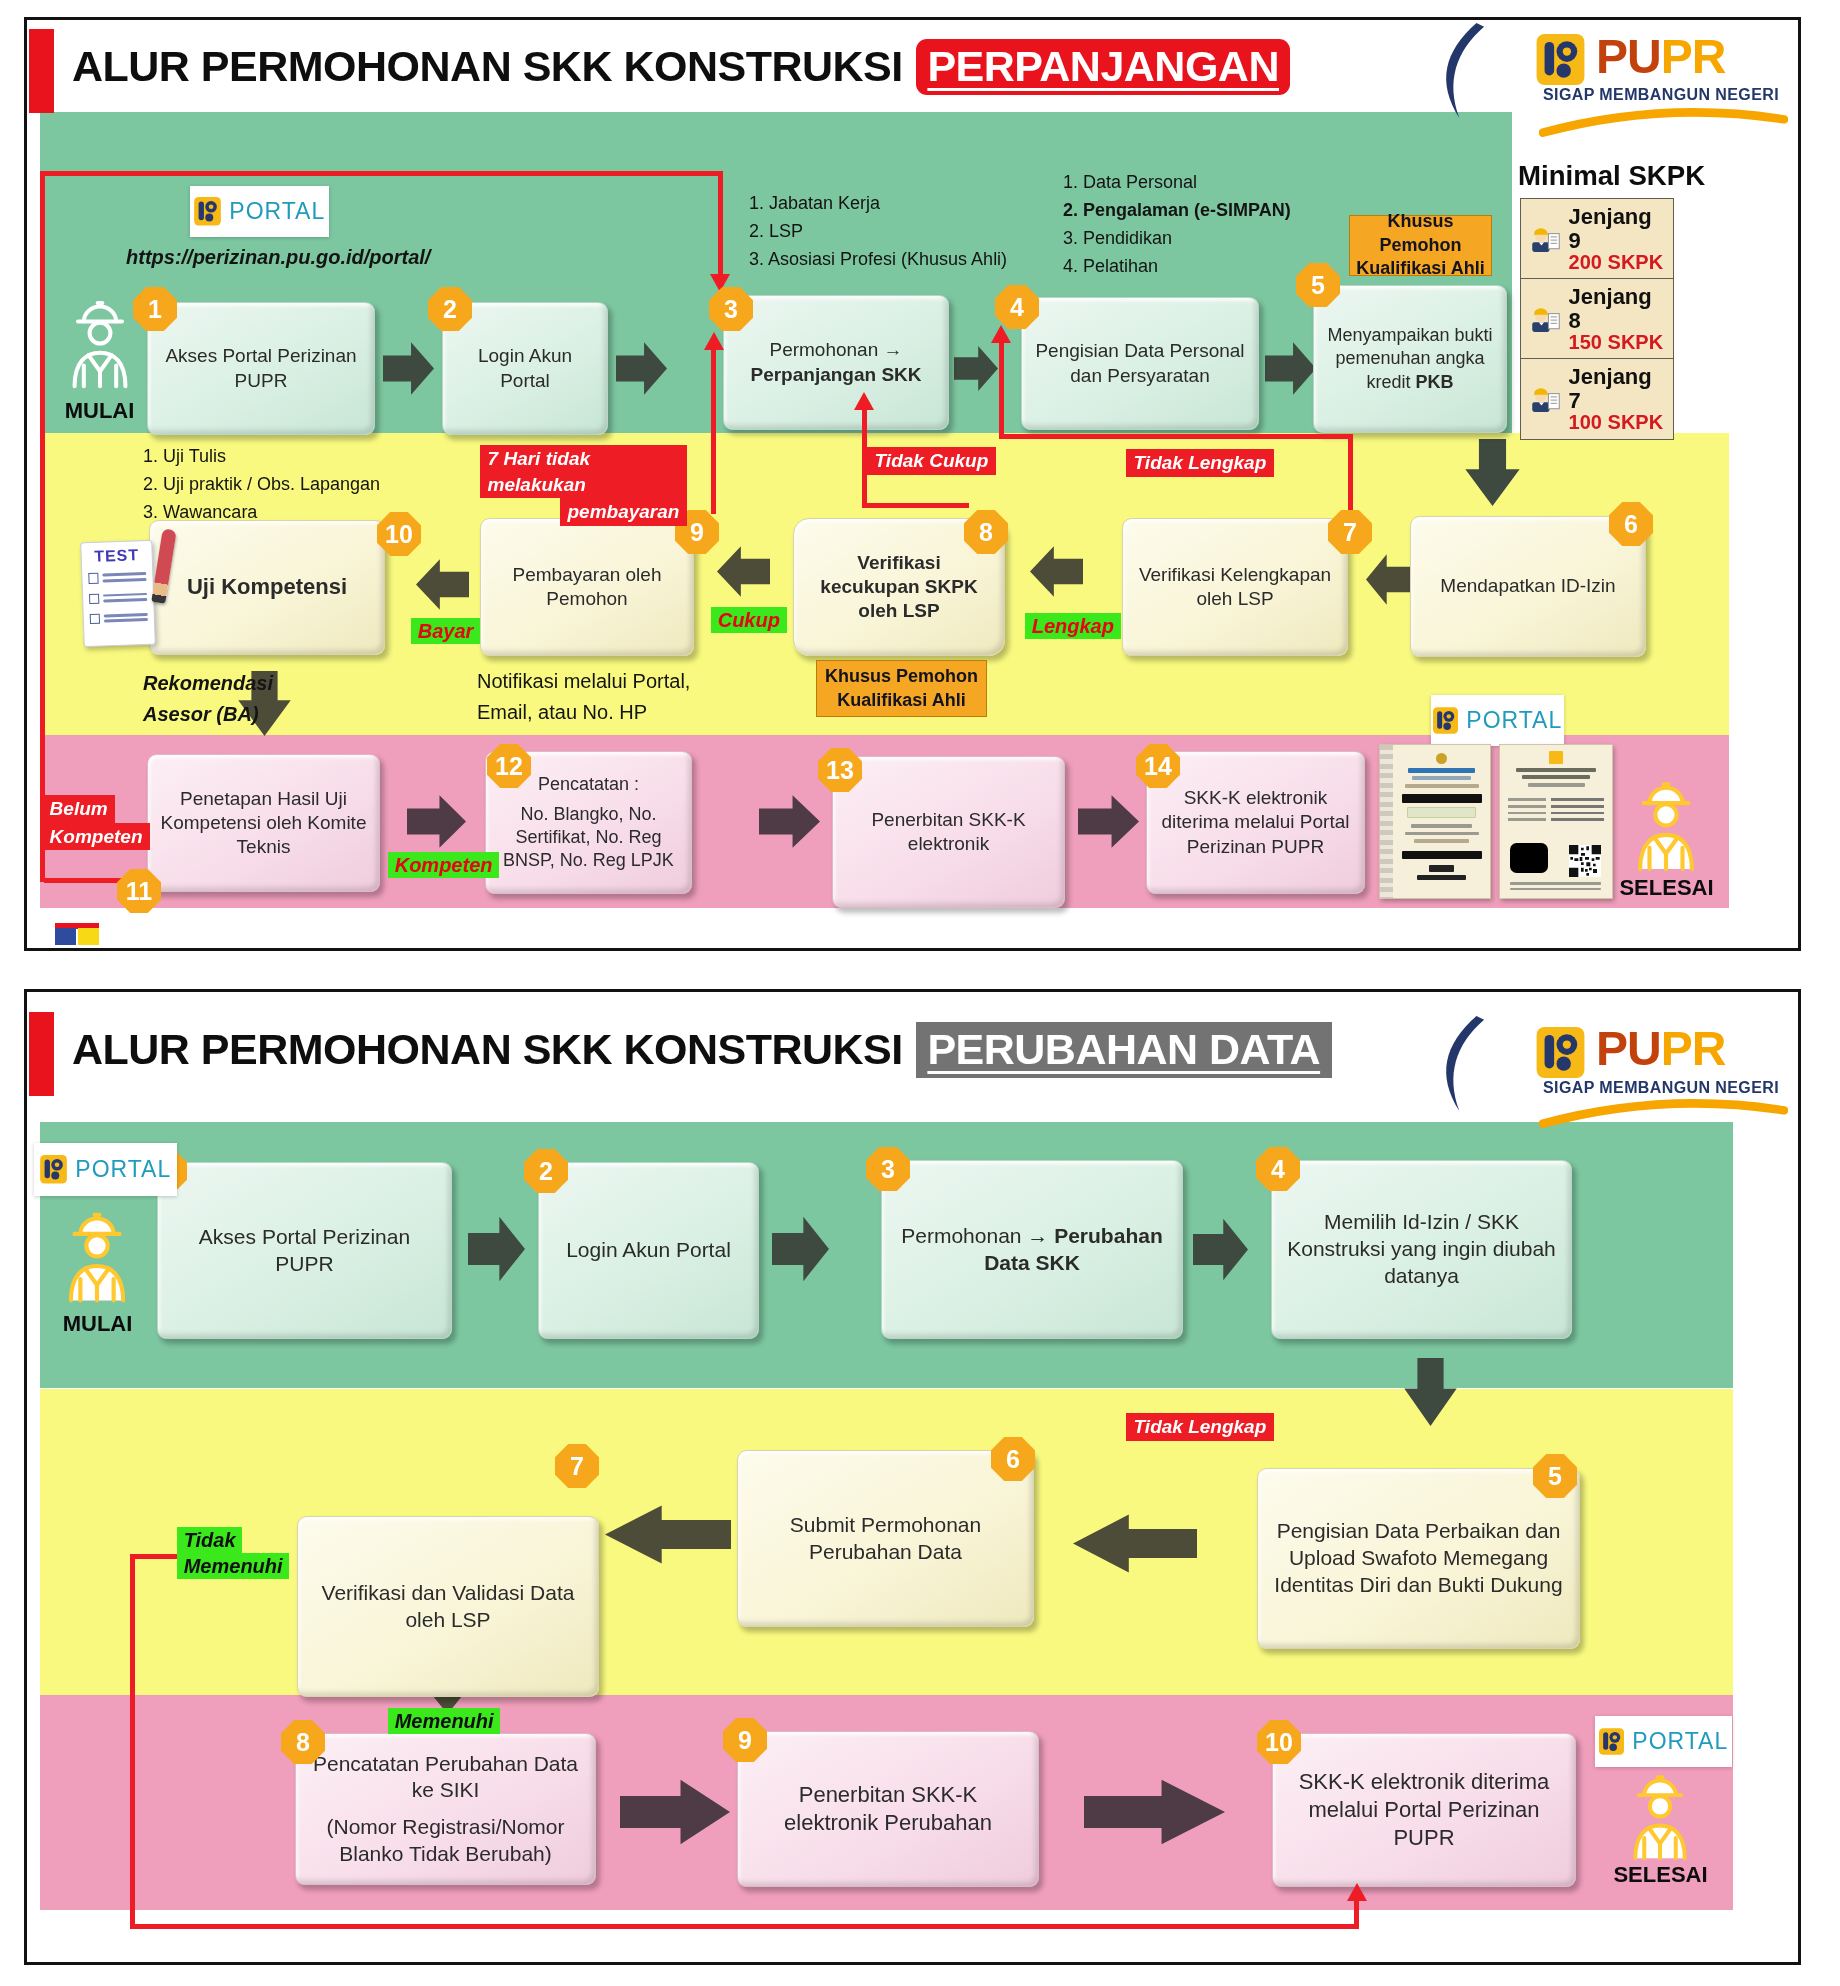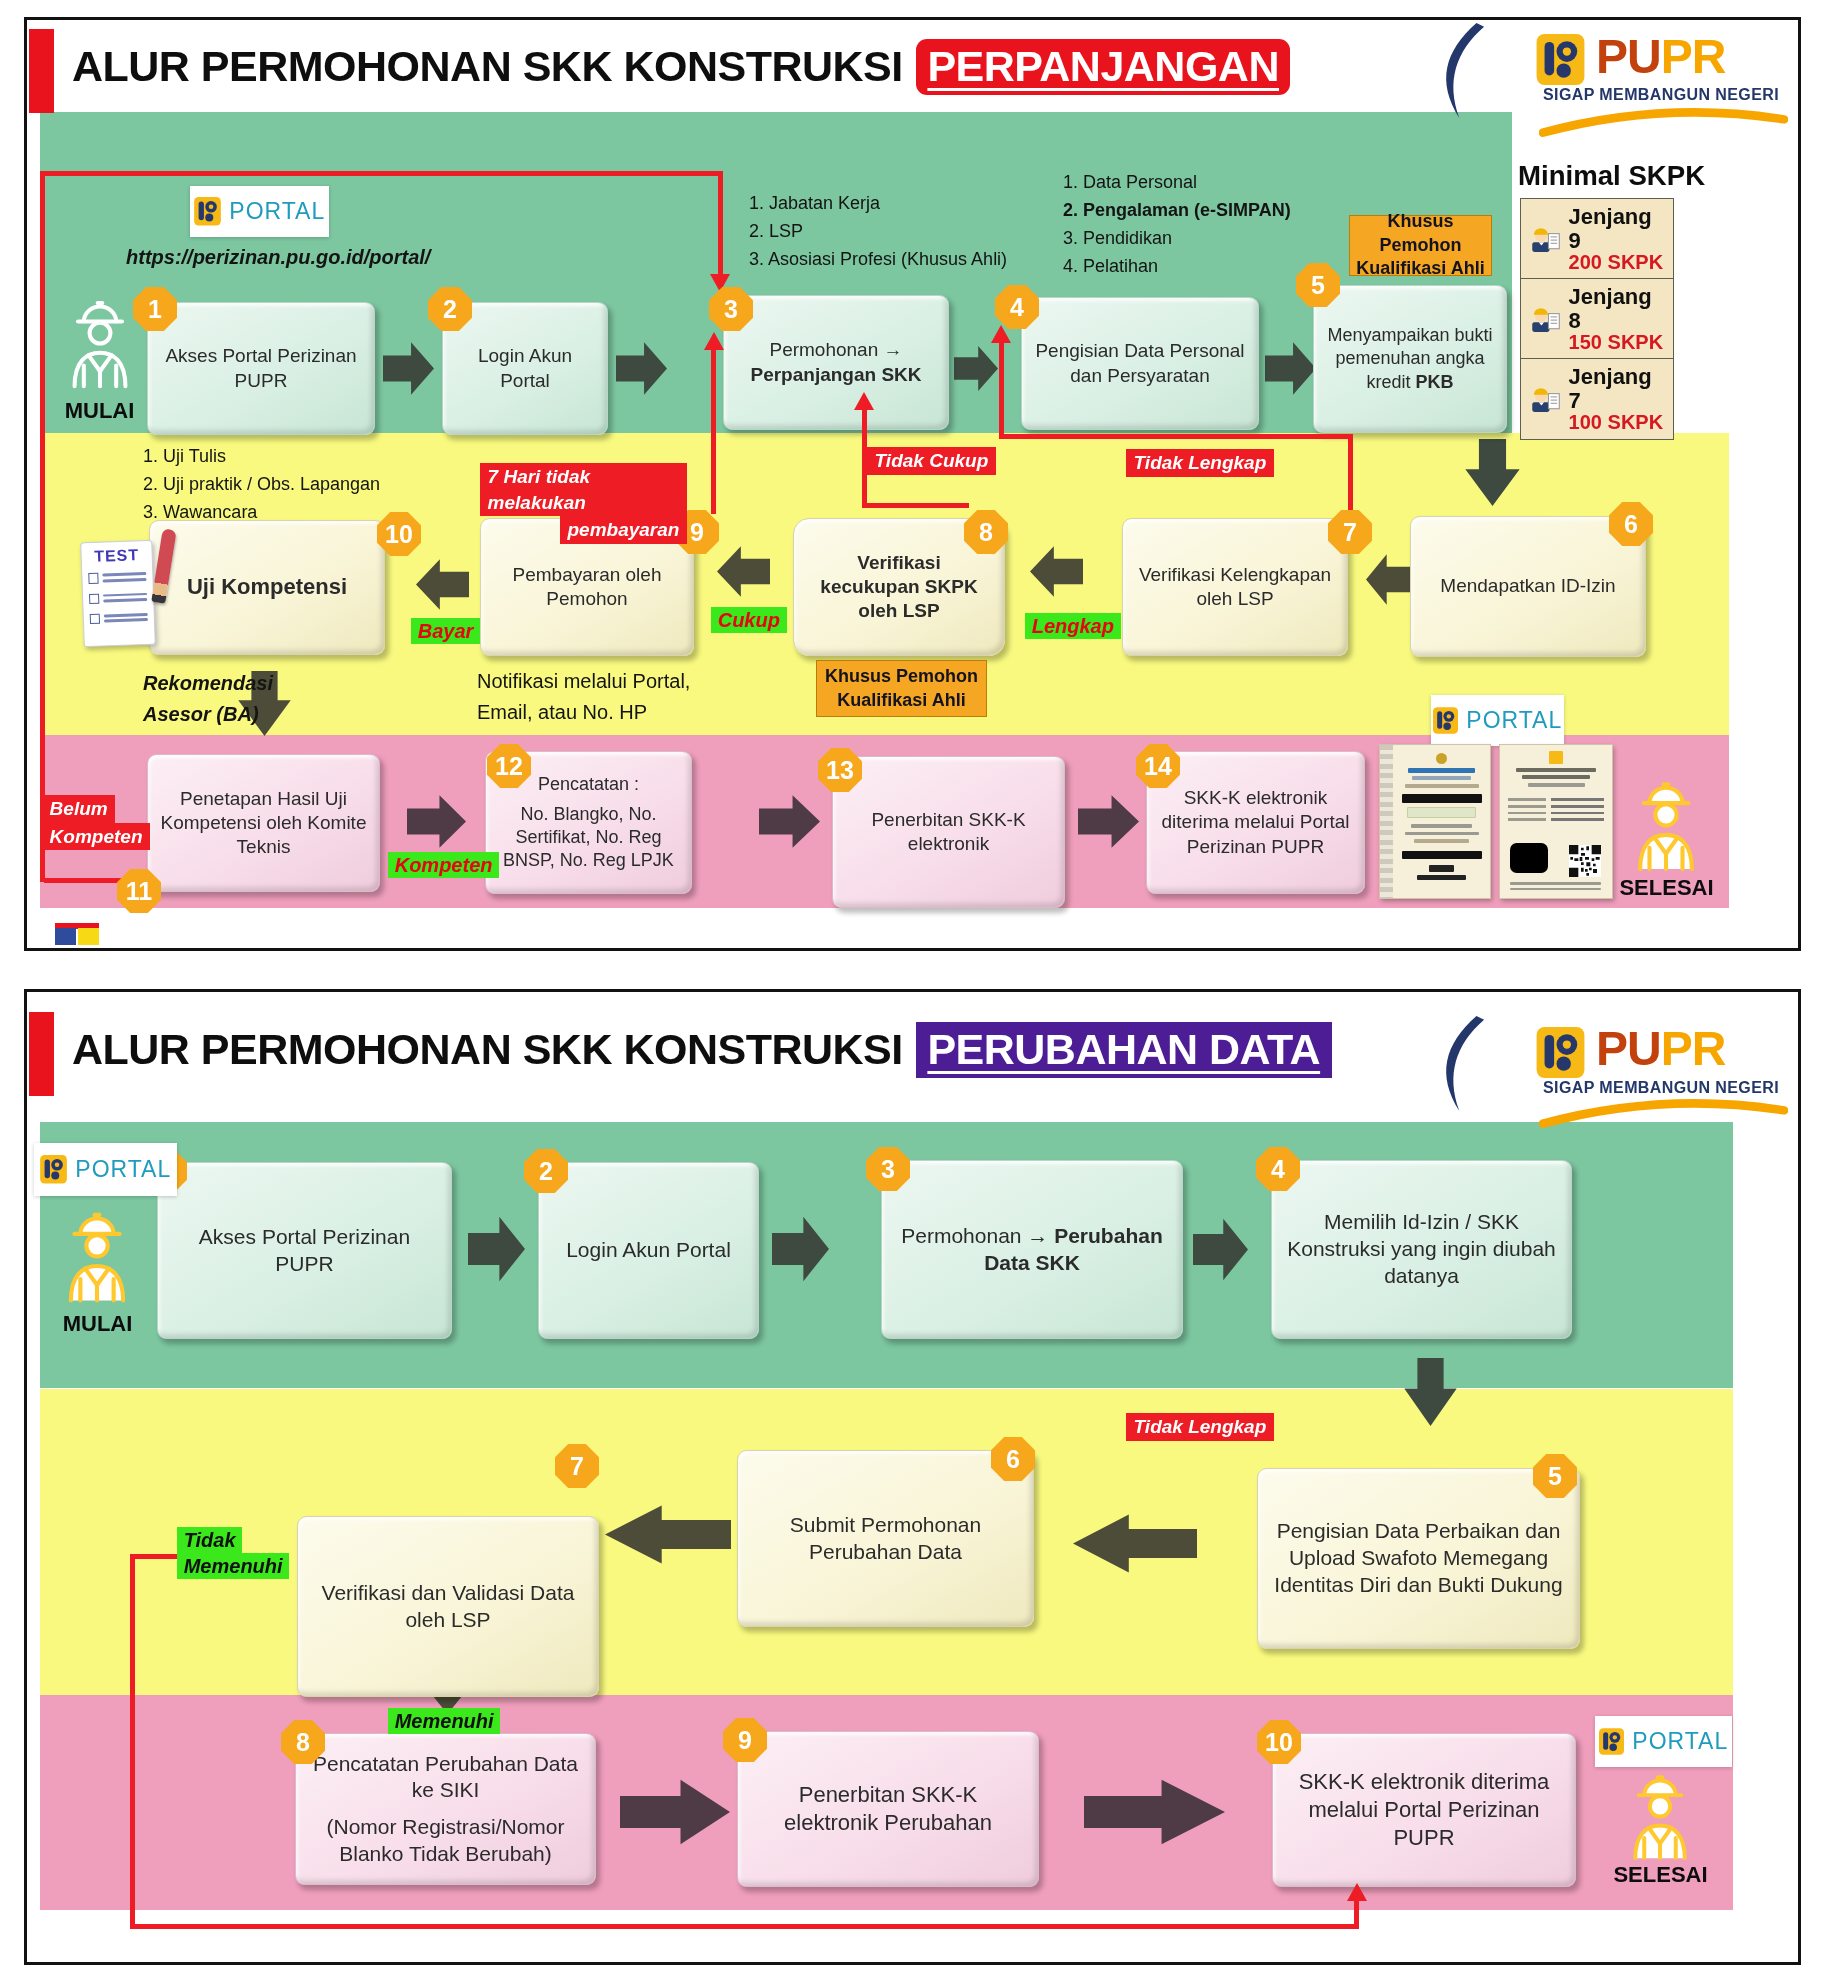--- a/index.html
+++ b/index.html
@@ -10,21 +10,21 @@
   .band{position:absolute;}
   .bgreen{background:#7CC6A0;}
   .byellow{background:#F8F97E;}
   .bpink{background:#EF9EBB;}
   .redbar{position:absolute;width:25px;background:#E9131D;z-index:8;}
   .ttl{position:absolute;font-weight:bold;font-size:43px;letter-spacing:-0.5px;color:#0e0e0e;
        white-space:nowrap;z-index:8;}
   .ttl .hl{color:#fff;padding:2.9px 11.4px 4.8px;margin-left:13.3px;text-decoration:underline;
            text-underline-offset:6.7px;text-decoration-thickness:2.9px;}
   .hlred{background:#E9131D;border-radius:11px;}
-  .hlmag{background:#4c1d95;margin-top:8px;}
+  .hlmag{background:#737373;margin-top:8px;}
   
   .fbox{position:absolute;border-radius:9.5px;display:flex;flex-direction:column;align-items:center;
         justify-content:center;text-align:center;color:#2b2b2b;padding:9.5px 11.4px;box-sizing:border-box;
         line-height:1.28;z-index:3;
         box-shadow:3.8px 4.8px 5.7px rgba(0,0,0,.25), inset -2.9px -3.8px 5.7px rgba(0,0,0,.13), inset 1.9px 2.9px 3.8px rgba(255,255,255,.85);}
   .mint {background:linear-gradient(150deg,#ECF7F1 0%,#DAF0E4 55%,#C7E5D5 100%);border:1px solid #b4d8c5;font-size:19px;}
   .cream{background:linear-gradient(150deg,#FDFBEC 0%,#F9F5D8 55%,#EFE9BE 100%);border:1px solid #d9d4aa;font-size:19px;}
   .rose {background:linear-gradient(150deg,#FCEFF5 0%,#F8DEEA 55%,#EFCCDD 100%);border:1px solid #ddb9ca;font-size:19px;}
   .bld{font-weight:bold;}
   .badge{position:absolute;width:44px;height:44px;background:#F7A71B;color:#fff;font-weight:bold;
@@ -203,21 +203,21 @@
   <div class="badge" style="left:1609px;top:502px;">6</div>
   <div class="badge" style="left:1328px;top:510px;">7</div>
   <div class="badge" style="left:964px;top:510px;">8</div>
   <div class="badge" style="left:675px;top:510px;">9</div>
   <div class="badge" style="left:377px;top:512px;">10</div>
   <div class="badge" style="left:117px;top:869px;">11</div>
   <div class="badge" style="left:487px;top:744px;">12</div>
   <div class="badge" style="left:818px;top:748px;">13</div>
   <div class="badge" style="left:1136px;top:744px;">14</div>
 
-  <div class="rlabel stepR" style="left:480px;top:445px;width:207px;margin-top:18px;">
+  <div class="rlabel stepR" style="left:480px;top:445px;width:207px;">
     <span>7 Hari tidak melakukan</span>
     <span>pembayaran</span>
   </div>
   <div class="rlabel" style="left:867px;top:447px;"><span>Tidak Cukup</span></div>
   <div class="rlabel" style="left:1126px;top:449px;"><span>Tidak Lengkap</span></div>
   <div class="rlabel stepL" style="left:42px;top:795px;">
     <span>Belum</span>
     <span>Kompeten</span>
   </div>
   <div class="glabel gred" style="left:411px;top:618px;"><span>Bayar</span></div>

